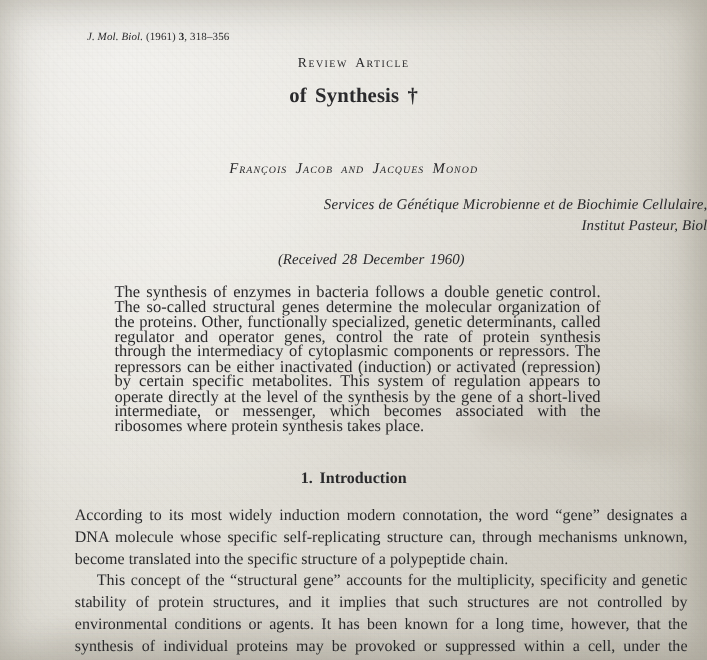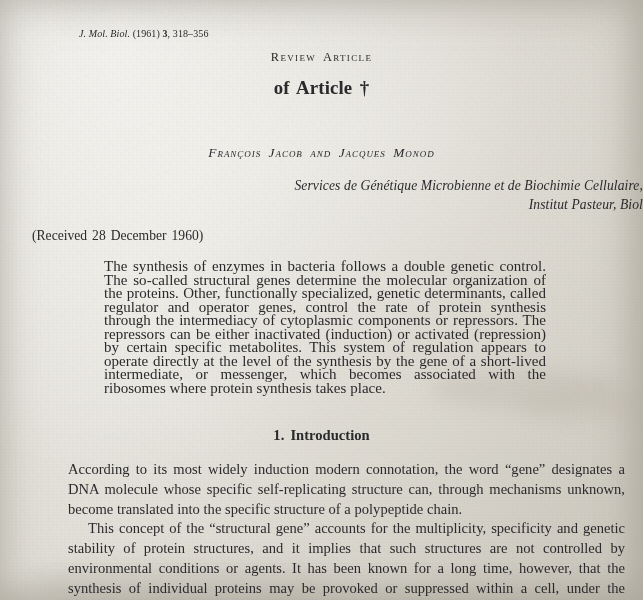--- a/index.html
+++ b/index.html
@@ -123,21 +123,23 @@
     line-height: 1.42;
     letter-spacing: 0.1px;
   }
 
   
   .received {
     position: absolute;
     left: 0;
     right: 0;
     top: 228px;
+    text-align: center;
     font-size: 13.6px;
+    font-style: italic;
     word-spacing: 1.6px;
     margin-left: 32px;
   }
 
   
   .abstract {
     position: absolute;
     left: 104px;
     top: 260px;
     width: 442px;
@@ -191,21 +193,21 @@
 
     <div class="journal-ref">
       <span class="ital">J. Mol. Biol.</span>
       <span>(1961)</span>
       <span class="vol">3</span><span>, 318–356</span>
     </div>
 
     <div class="kicker">Review Article</div>
 
     <div class="title">
-      <div>of Article †</div>
+      <div>of Synthesis †</div>
     </div>
 
     <div class="authors">François Jacob and Jacques Monod</div>
 
     <div class="affiliation">
       <div>Services de Génétique Microbienne et de Biochimie Cellulaire,</div>
       <div>Institut Pasteur, Biol</div>
     </div>
 
     <div class="received">(Received 28 December 1960)</div>

